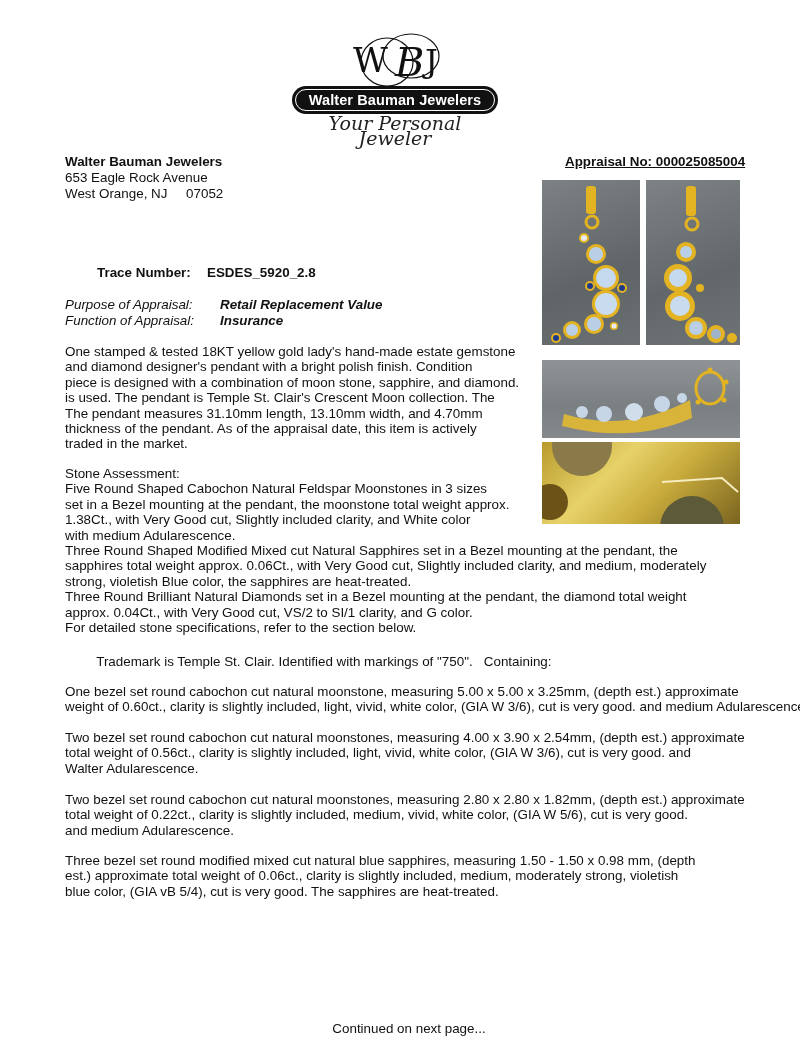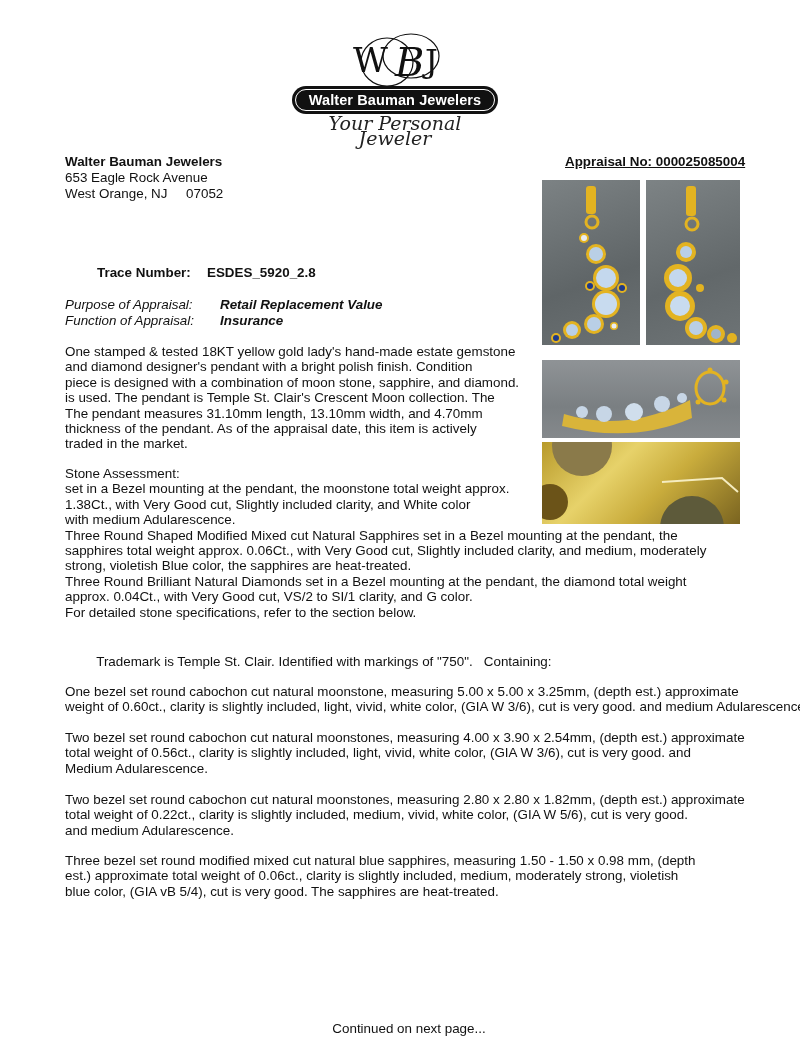--- a/index.html
+++ b/index.html
@@ -142,41 +142,42 @@
   <div>and diamond designer's pendant with a bright polish finish. Condition</div>
   <div>piece is designed with a combination of moon stone, sapphire, and diamond.</div>
   <div>is used. The pendant is Temple St. Clair's Crescent Moon collection. The</div>
   <div>The pendant measures 31.10mm length, 13.10mm width, and 4.70mm</div>
   <div>thickness of the pendant. As of the appraisal date, this item is actively</div>
   <div>traded in the market.</div>
 </div>
 
 <div class="abs para" style="top:466px;">
   <div>Stone Assessment:</div>
+  <div>Five Round Shaped Cabochon Natural Feldspar Moonstones in 3 sizes</div>
   <div>set in a Bezel mounting at the pendant, the moonstone total weight approx.</div>
   <div>1.38Ct., with Very Good cut, Slightly included clarity, and White color</div>
   <div>with medium Adularescence.</div>
   <div>Three Round Shaped Modified Mixed cut Natural Sapphires set in a Bezel mounting at the pendant, the</div>
   <div>sapphires total weight approx. 0.06Ct., with Very Good cut, Slightly included clarity, and medium, moderately</div>
   <div>strong, violetish Blue color, the sapphires are heat-treated.</div>
   <div>Three Round Brilliant Natural Diamonds set in a Bezel mounting at the pendant, the diamond total weight</div>
   <div>approx. 0.04Ct., with Very Good cut, VS/2 to SI/1 clarity, and G color.</div>
   <div>For detailed stone specifications, refer to the section below.</div>
 </div>
 
 <div class="abs para" style="top:654px; white-space:pre;margin-left:24px;">  Trademark is Temple St. Clair. Identified with markings of "750".   Containing:</div>
 
 <div class="abs para" style="top:684px;">
   <div>One bezel set round cabochon cut natural moonstone, measuring 5.00 x 5.00 x 3.25mm, (depth est.) approximate</div>
   <div>weight of 0.60ct., clarity is slightly included, light, vivid, white color, (GIA W 3/6), cut is very good. and medium Adularescence.</div>
 </div>
 <div class="abs para" style="top:730px;">
   <div>Two bezel set round cabochon cut natural moonstones, measuring 4.00 x 3.90 x 2.54mm, (depth est.) approximate</div>
   <div>total weight of 0.56ct., clarity is slightly included, light, vivid, white color, (GIA W 3/6), cut is very good. and</div>
-  <div>Medium Adularescence.</div>
+  <div>Walter Adularescence.</div>
 </div>
 <div class="abs para" style="top:792px;">
   <div>Two bezel set round cabochon cut natural moonstones, measuring 2.80 x 2.80 x 1.82mm, (depth est.) approximate</div>
   <div>total weight of 0.22ct., clarity is slightly included, medium, vivid, white color, (GIA W 5/6), cut is very good.</div>
   <div>and medium Adularescence.</div>
 </div>
 <div class="abs para" style="top:853px;">
   <div>Three bezel set round modified mixed cut natural blue sapphires, measuring 1.50 - 1.50 x 0.98 mm, (depth</div>
   <div>est.) approximate total weight of 0.06ct., clarity is slightly included, medium, moderately strong, violetish</div>
   <div>blue color, (GIA vB 5/4), cut is very good. The sapphires are heat-treated.</div>

